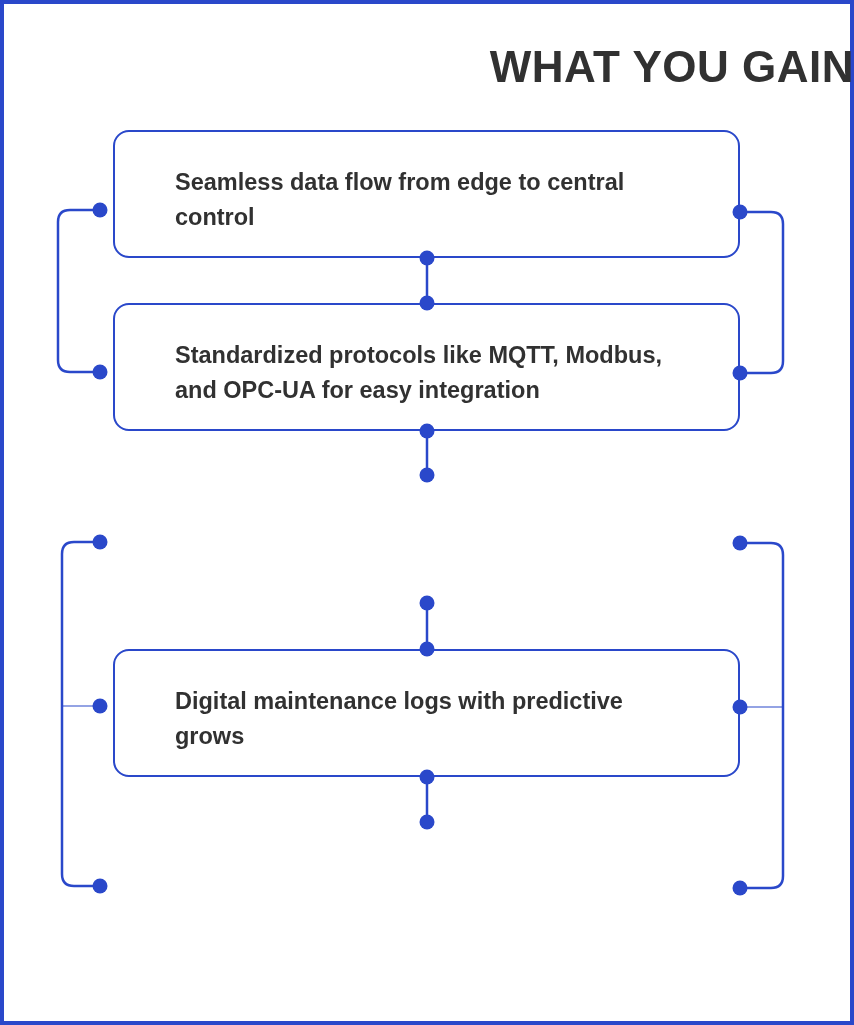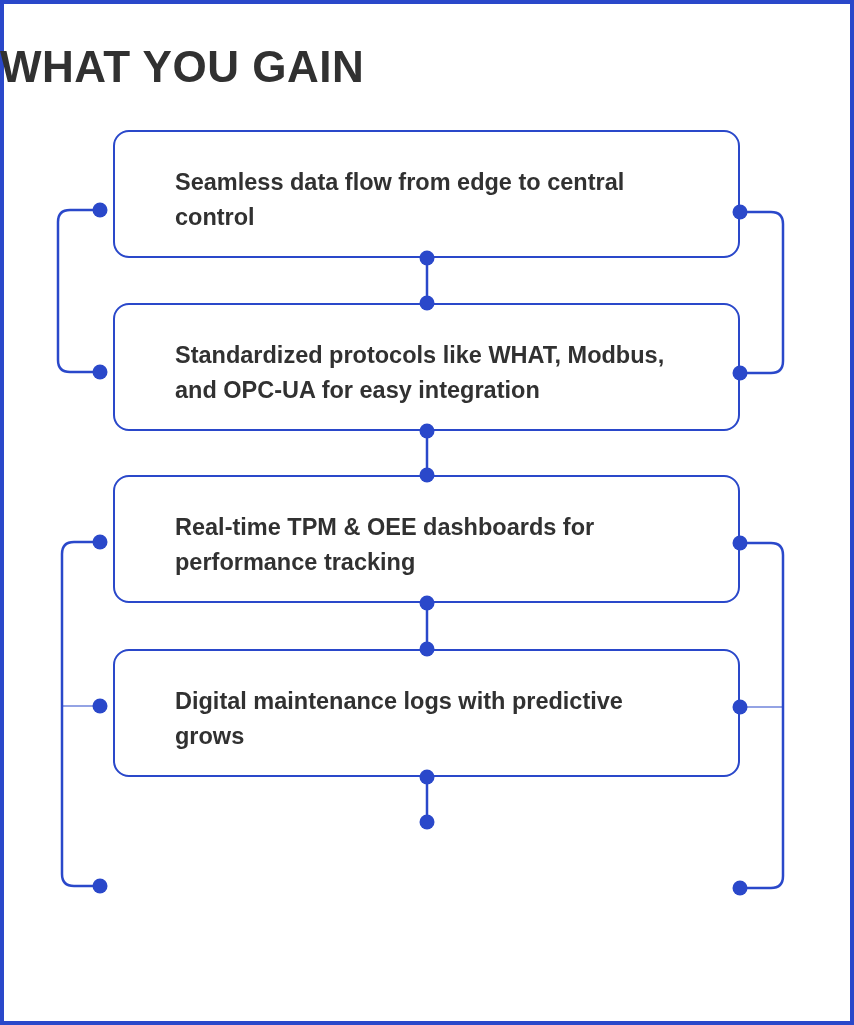--- a/index.html
+++ b/index.html
@@ -21,21 +21,21 @@
     border: 4px solid var(--accent, #2a48ca);
     pointer-events: none;
     box-sizing: border-box;
   }
   .page-title {
     position: absolute;
     left: 0;
     right: 0;
     top: 42px;
     margin: 0;
-    text-align: left;
+    text-align: right;
     font-size: 44px;
     font-weight: bold;
     letter-spacing: 0.5px;
     color: var(--text, #2e2e2e);
   }
   .connectors {
     position: absolute;
     left: 0;
     top: 0;
     width: 854px;
@@ -136,28 +136,24 @@
       <circle cx="740" cy="888" r="7.5"></circle>
     </g>
   </svg>
 
   <div class="benefit-box" style="top:130px">
     <span class="benefit-label">Seamless data flow from edge to central
 control</span>
   </div>
 
   <div class="benefit-box" style="top:303px">
-    <span class="benefit-label">Standardized protocols like WHAT, Modbus,
+    <span class="benefit-label">Standardized protocols like MQTT, Modbus,
 and OPC-UA for easy integration</span>
   </div>
 
-  <div class="benefit-box" style="top:475px">
-    <span class="benefit-label">Real-time TPM &amp; OEE dashboards for
-performance tracking</span>
-  </div>
 
   <div class="benefit-box" style="top:649px">
     <span class="benefit-label">Digital maintenance logs with predictive
 grows</span>
   </div>
 
 
 </div>
 
 </body></html>

